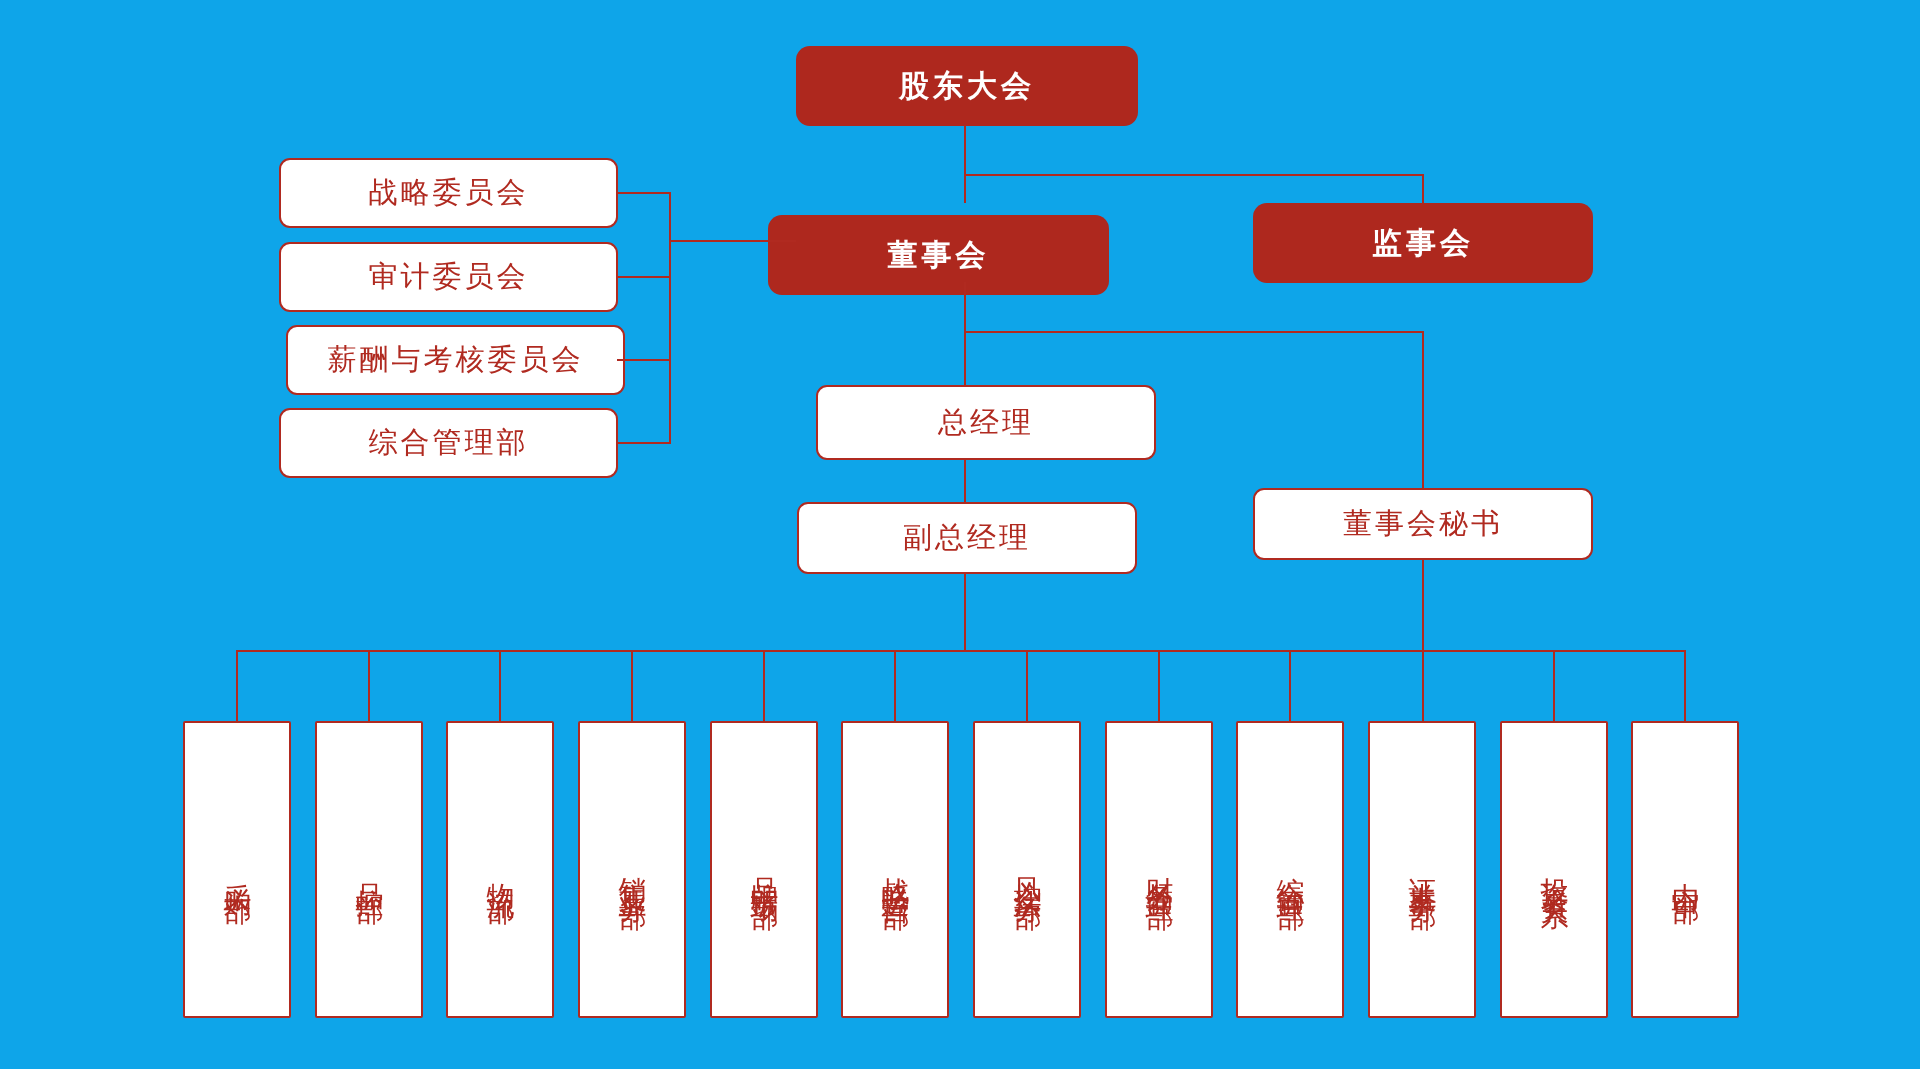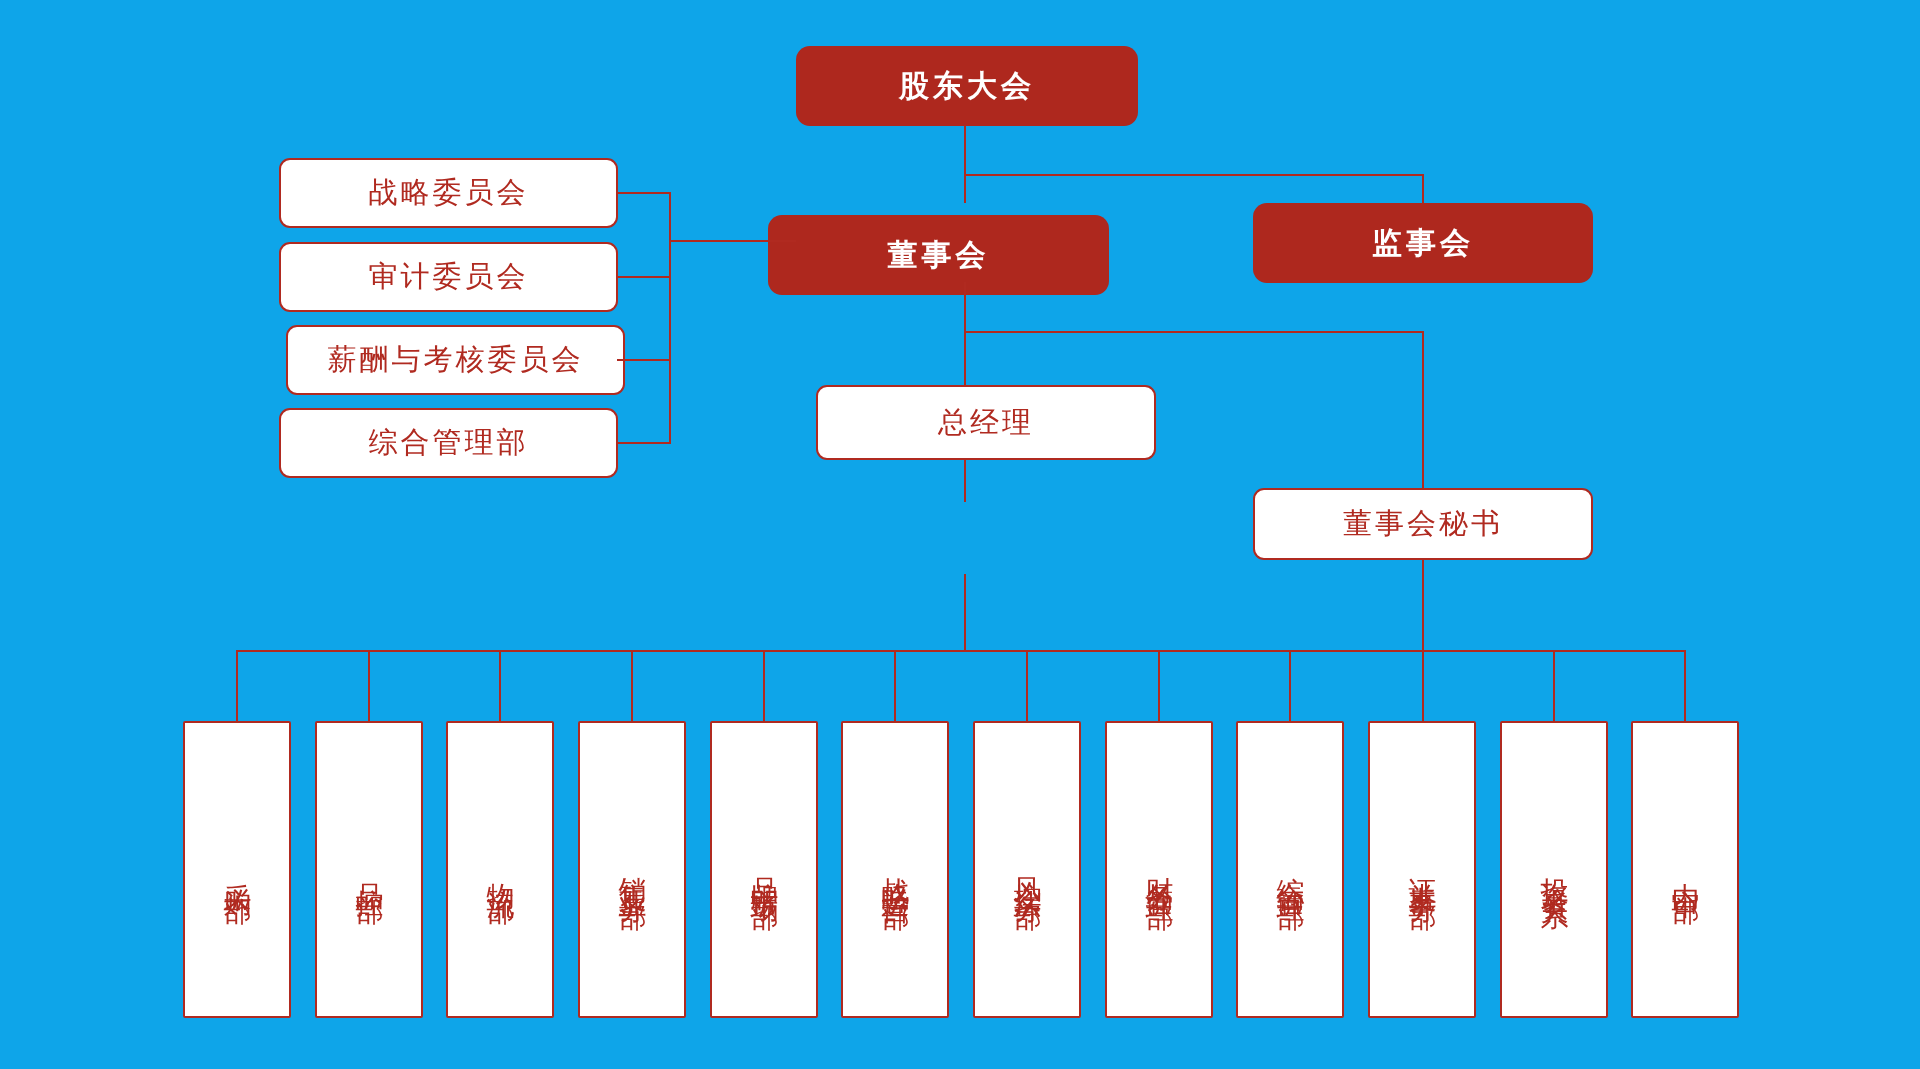--- a/index.html
+++ b/index.html
@@ -58,20 +58,21 @@
   <div class="box filled" style="left:768px;top:203px;width:341px;height:80px;margin-top:12px;">董事会</div>
 
   <div class="box outlined" style="left:279px;top:158px;width:339px;height:70px;">战略委员会</div>
 
   <div class="box filled" style="left:1253px;top:203px;width:340px;height:80px;">监事会</div>
   <div class="box outlined" style="left:279px;top:242px;width:339px;height:70px;">审计委员会</div>
   <div class="box outlined" style="left:286px;top:325px;width:339px;height:70px;">薪酬与考核委员会</div>
   <div class="box outlined" style="left:279px;top:408px;width:339px;height:70px;">综合管理部</div>
 
   <div class="box outlined" style="left:816px;top:385px;width:340px;height:75px;">总经理</div>
+  <div class="box outlined" style="left:797px;top:502px;width:340px;height:72px;">副总经理</div>
   <div class="box outlined" style="left:1253px;top:488px;width:340px;height:72px;">董事会秘书</div>
 
   <div class="dept" style="left:183px;">采购部</div>
   <div class="dept" style="left:315px;">品控部</div>
   <div class="dept" style="left:446px;">物流部</div>
   <div class="dept" style="left:578px;">销售业务部</div>
   <div class="dept" style="left:710px;">品牌市场部</div>
   <div class="dept" style="left:841px;">战略运营部</div>
   <div class="dept" style="left:973px;">风控法务部</div>
   <div class="dept" style="left:1105px;">财务管理部</div>

